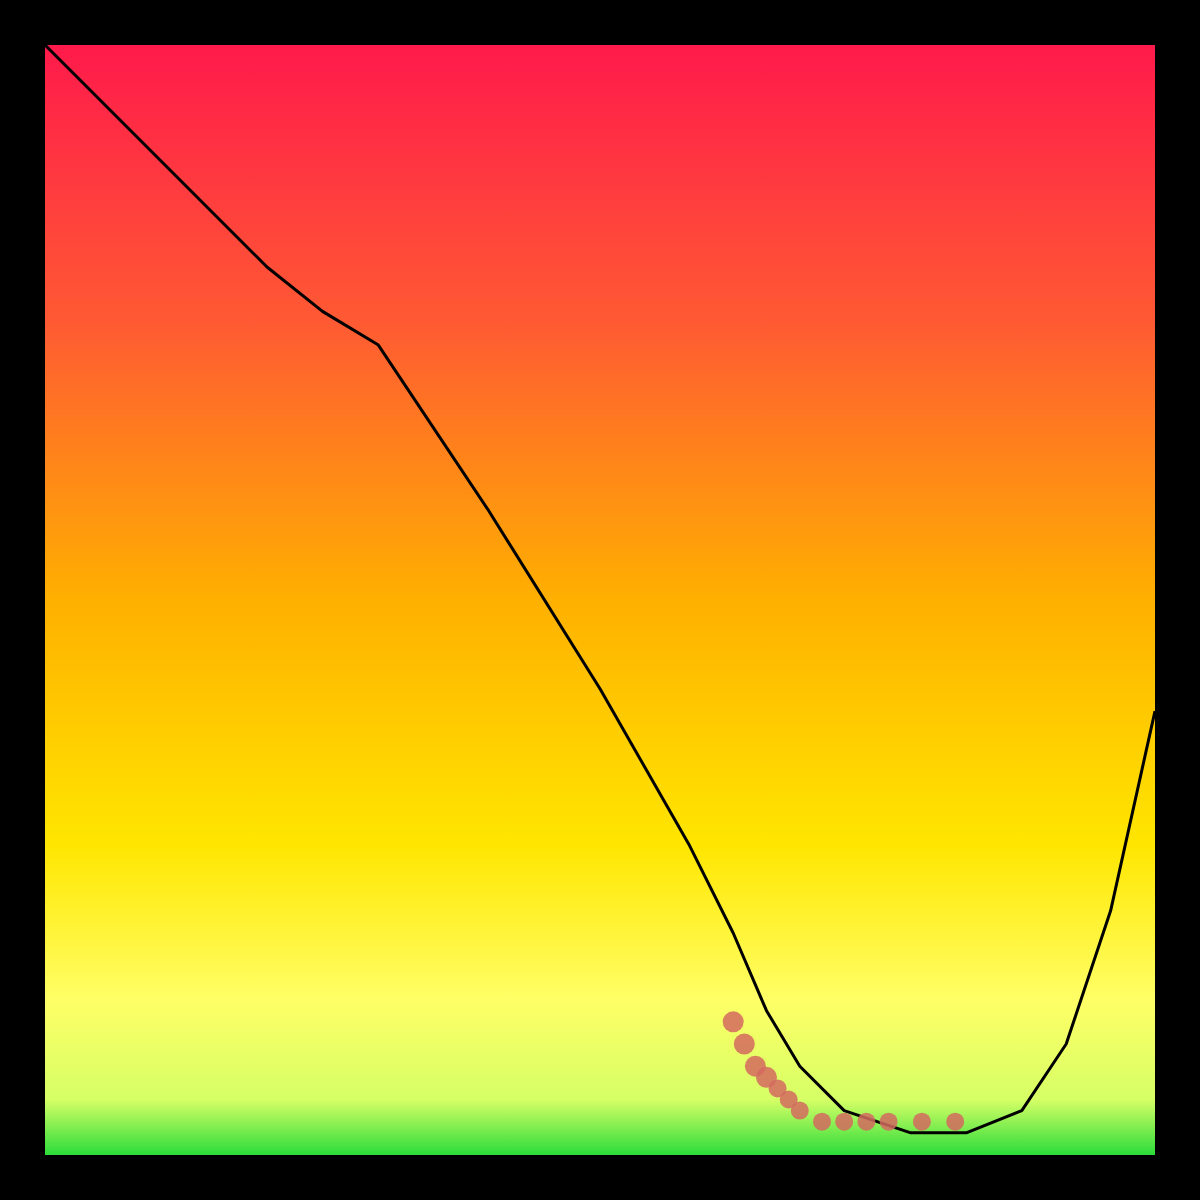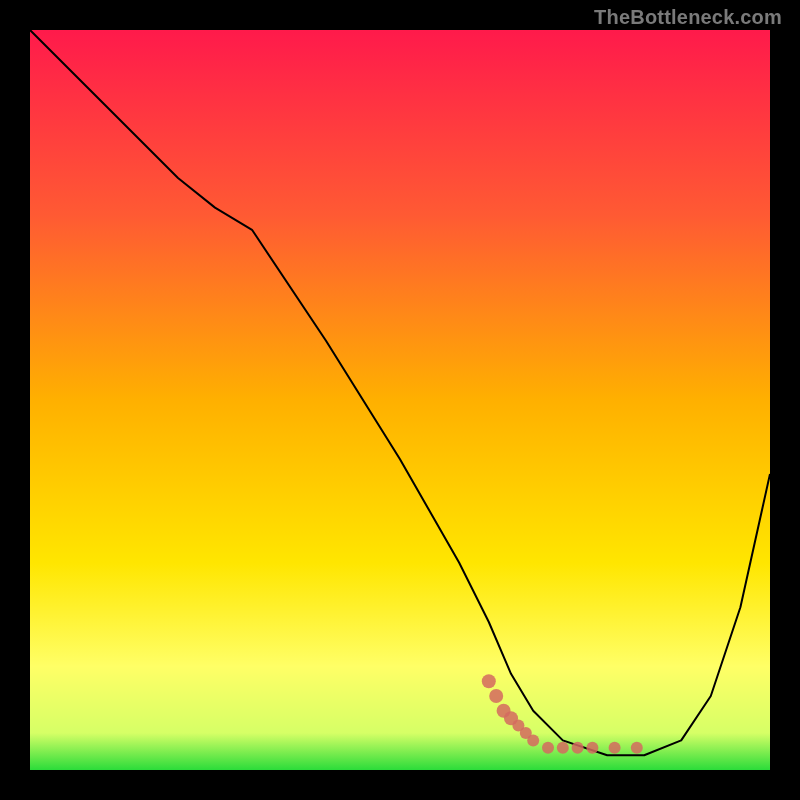--- a/index.html
+++ b/index.html
@@ -36,21 +36,20 @@
   .plot-area svg {
     width: 100%;
     height: 100%;
     display: block;
   }
 </style>
 </head>
 <body>
 
 <div class="outer">
-  <div class="watermark">TheBottleneck.com</div>
   <div class="plot-area">
     <svg id="chart-svg" viewBox="0 0 740 740" preserveAspectRatio="none">
         <defs>
           <linearGradient id="bg-grad" x1="0" y1="0" x2="0" y2="1">
             <stop offset="0%" stop-color="#ff1a4b"></stop>
             <stop offset="25%" stop-color="#ff5a33"></stop>
             <stop offset="50%" stop-color="#ffb000"></stop>
             <stop offset="72%" stop-color="#ffe600"></stop>
             <stop offset="86%" stop-color="#ffff66"></stop>
             <stop offset="95%" stop-color="#d6ff66"></stop>

